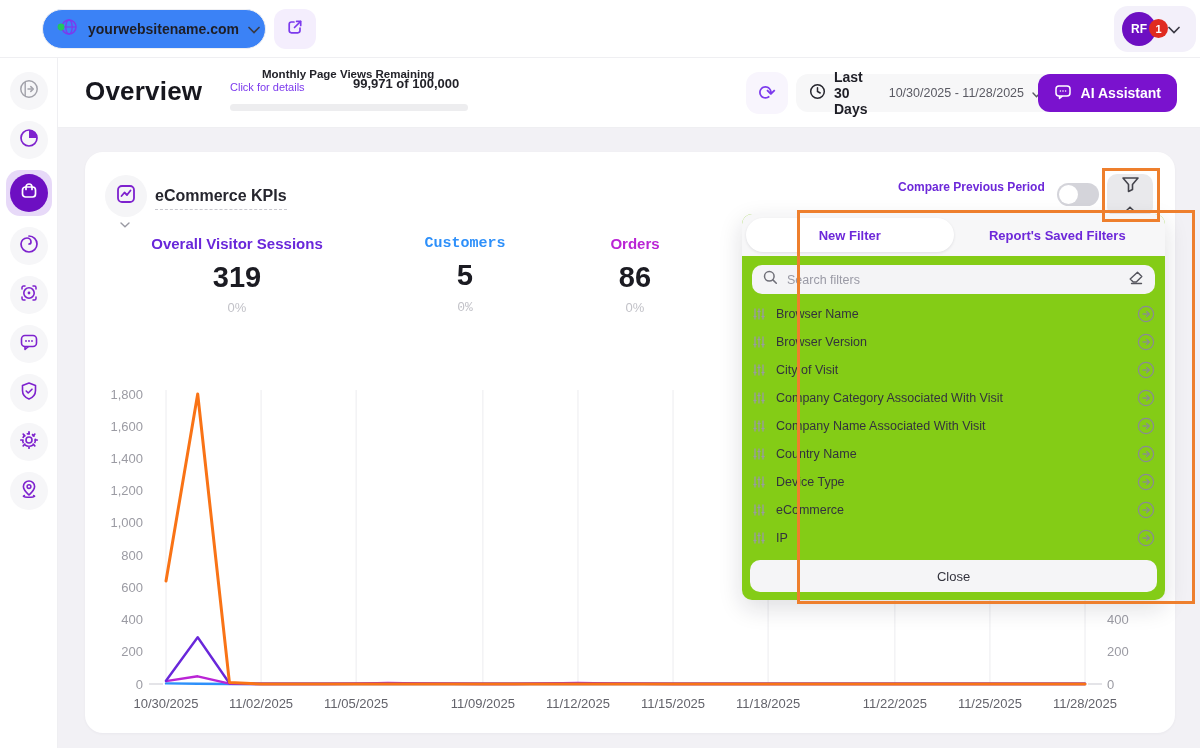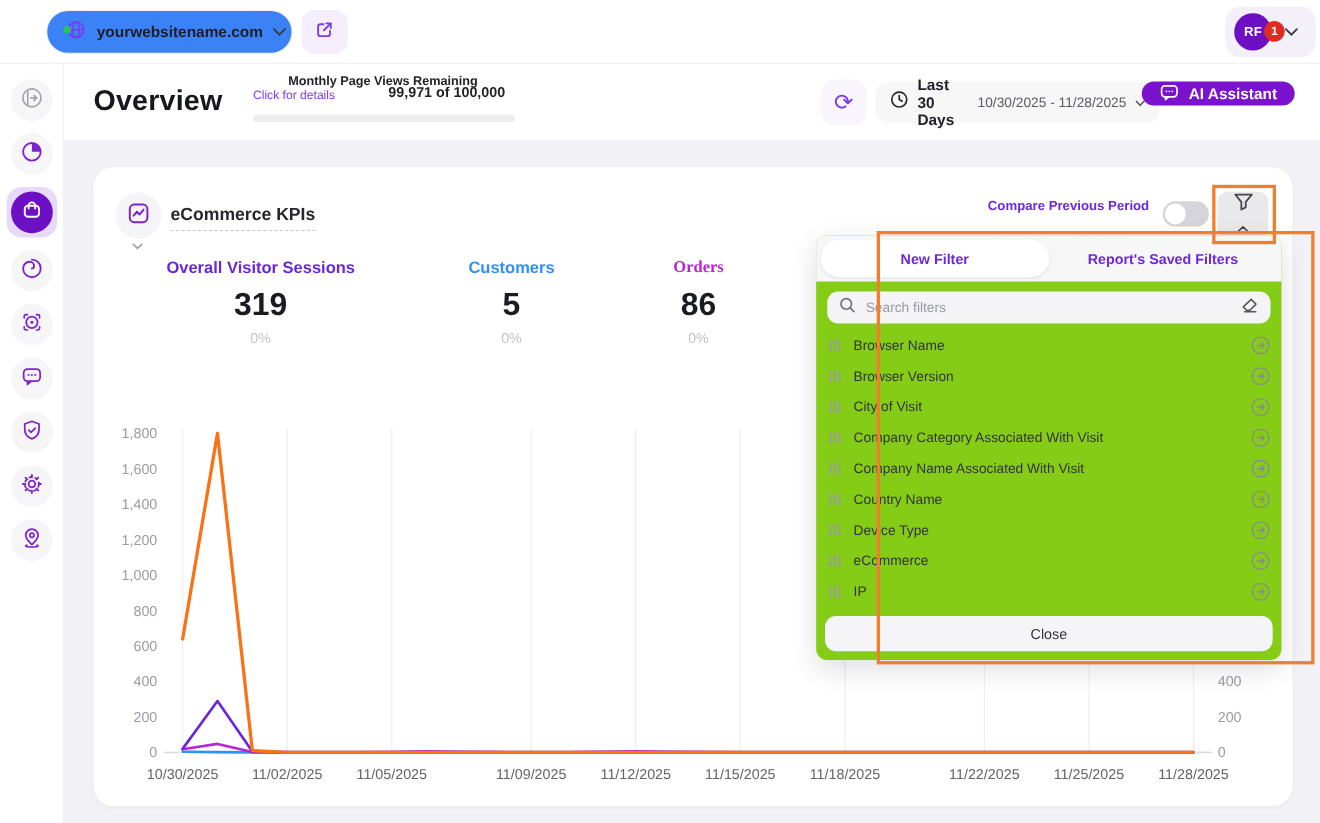--- a/index.html
+++ b/index.html
@@ -19,21 +19,21 @@
   .page-title { position:absolute; left:27px; top:18px; font-size:26px; font-weight:bold; color:#17171E; letter-spacing:0.2px; }
   .pv-block { position:absolute; left:172px; top:10px; width:250px; }
   .pv-label { font-size:11.5px; font-weight:bold; color:#222229;padding-left:32px; }
   .pv-link { font-size:11px; color:#7C3AED; margin-top:1px; cursor:pointer; }
   .pv-value { position:absolute; left:295px; top:18px; font-size:13px; font-weight:bold; color:#222229; white-space:nowrap; }
   .pv-bar { position:absolute; left:172px; top:46px; width:238px; height:7px; border-radius:4px; background:#EDEDEF; }
   .refresh-btn { position:absolute; left:688px; top:14px; width:42px; height:42px; border-radius:13px; background:#F8F5FD; color:#7C3AED; font-size:21px; display:flex; align-items:center; justify-content:center; cursor:pointer; }
   .date-pill { position:absolute; left:738px; top:16px; width:258px; height:38px; background:#F7F7F8; border-radius:12px; display:flex; align-items:center; padding:0 13px; gap:8px; cursor:pointer; }
   .date-preset { font-size:14px; font-weight:bold; color:#1E1E26; }
   .date-range { font-size:12.5px; color:#5A5A63; margin-left:4px; white-space:nowrap; }
-  .ai-btn { position:absolute; right:23px; top:16px; height:22px; background:#7A12CE; border-radius:12px; color:#fff; display:flex; align-items:center; padding:0 16px; gap:9px; font-size:14px; font-weight:bold; cursor:pointer; }
+  .ai-btn { position:absolute; right:23px; top:16px; height:38px; background:#7A12CE; border-radius:12px; color:#fff; display:flex; align-items:center; padding:0 16px; gap:9px; font-size:14px; font-weight:bold; cursor:pointer; }
   .content { position:absolute; left:58px; top:128px; width:1142px; height:620px; }
   .card { position:absolute; left:27px; top:24px; width:1090px; height:581px; background:#FFFFFF; border-radius:18px; box-shadow:0 1px 3px rgba(20,20,40,0.04); }
   .card-ic-wrap { position:absolute; left:20px; top:23px; width:42px; height:42px; border-radius:50%; background:#F5F5F7; display:flex; align-items:center; justify-content:center; cursor:pointer; }
   .card-ic-chev { position:absolute; left:35px; top:62px; color:#9A9AA3; }
   .card-title { position:absolute; left:70px; top:35px; font-size:16px; font-weight:bold; color:#26262E; border-bottom:1px dashed #C9C9CF; padding-bottom:4px; }
   .compare-block { position:absolute; left:813px; top:28px; width:160px; cursor:pointer; }
   .compare-label { font-size:12px; font-weight:bold; color:#6D28D9; }
   .compare-range { font-size:12px; color:#55555E; margin-top:18px; white-space:nowrap; }
   .toggle { position:absolute; left:972px; top:31px; width:42px; height:23px; border-radius:12px; background:#D4D4DA; cursor:pointer; }
   .knob { position:absolute; left:2px; top:2px; width:19px; height:19px; border-radius:50%; background:#fff; }
@@ -223,27 +223,27 @@
             <polyline points="1,5 5,1.2 9,5" fill="none" stroke="#44444C" stroke-width="1.5" stroke-linecap="round"></polyline>
           </svg></span>
     </div>
 
     <div id="kpi-row">
         <div class="kpi-col" style="left: 152px;">
           <div class="kpi-label" style="color: rgb(105, 39, 218);">Overall Visitor Sessions</div>
           <div class="kpi-value">319</div>
           <div class="kpi-delta">0%</div>
         </div>
-        <div class="kpi-col" style="left: 380px;">
+        <div class="kpi-col" style="left: 380px; font-family: Liberation Mono, monospace;">
           <div class="kpi-label" style="color: rgb(46, 144, 250);">Customers</div>
           <div class="kpi-value">5</div>
           <div class="kpi-delta">0%</div>
         </div>
         <div class="kpi-col" style="left: 550px;">
-          <div class="kpi-label" style="color: rgb(186, 36, 213); font-family: Liberation Serif, serif;">Orders</div>
+          <div class="kpi-label" style="color: rgb(186, 36, 213);">Orders</div>
           <div class="kpi-value">86</div>
           <div class="kpi-delta">0%</div>
         </div>
         <div class="kpi-col" style="left: 685px;">
           <div class="kpi-label" style="color: rgb(246, 61, 104);">Sold</div>
         </div>
       </div>
 
     <svg class="chart-svg" id="kpi-chart" width="1090" height="581" viewBox="0 0 1090 581">
         <line x1="81" y1="238" x2="81" y2="532" stroke="#ECECEF" stroke-width="1"></line>

